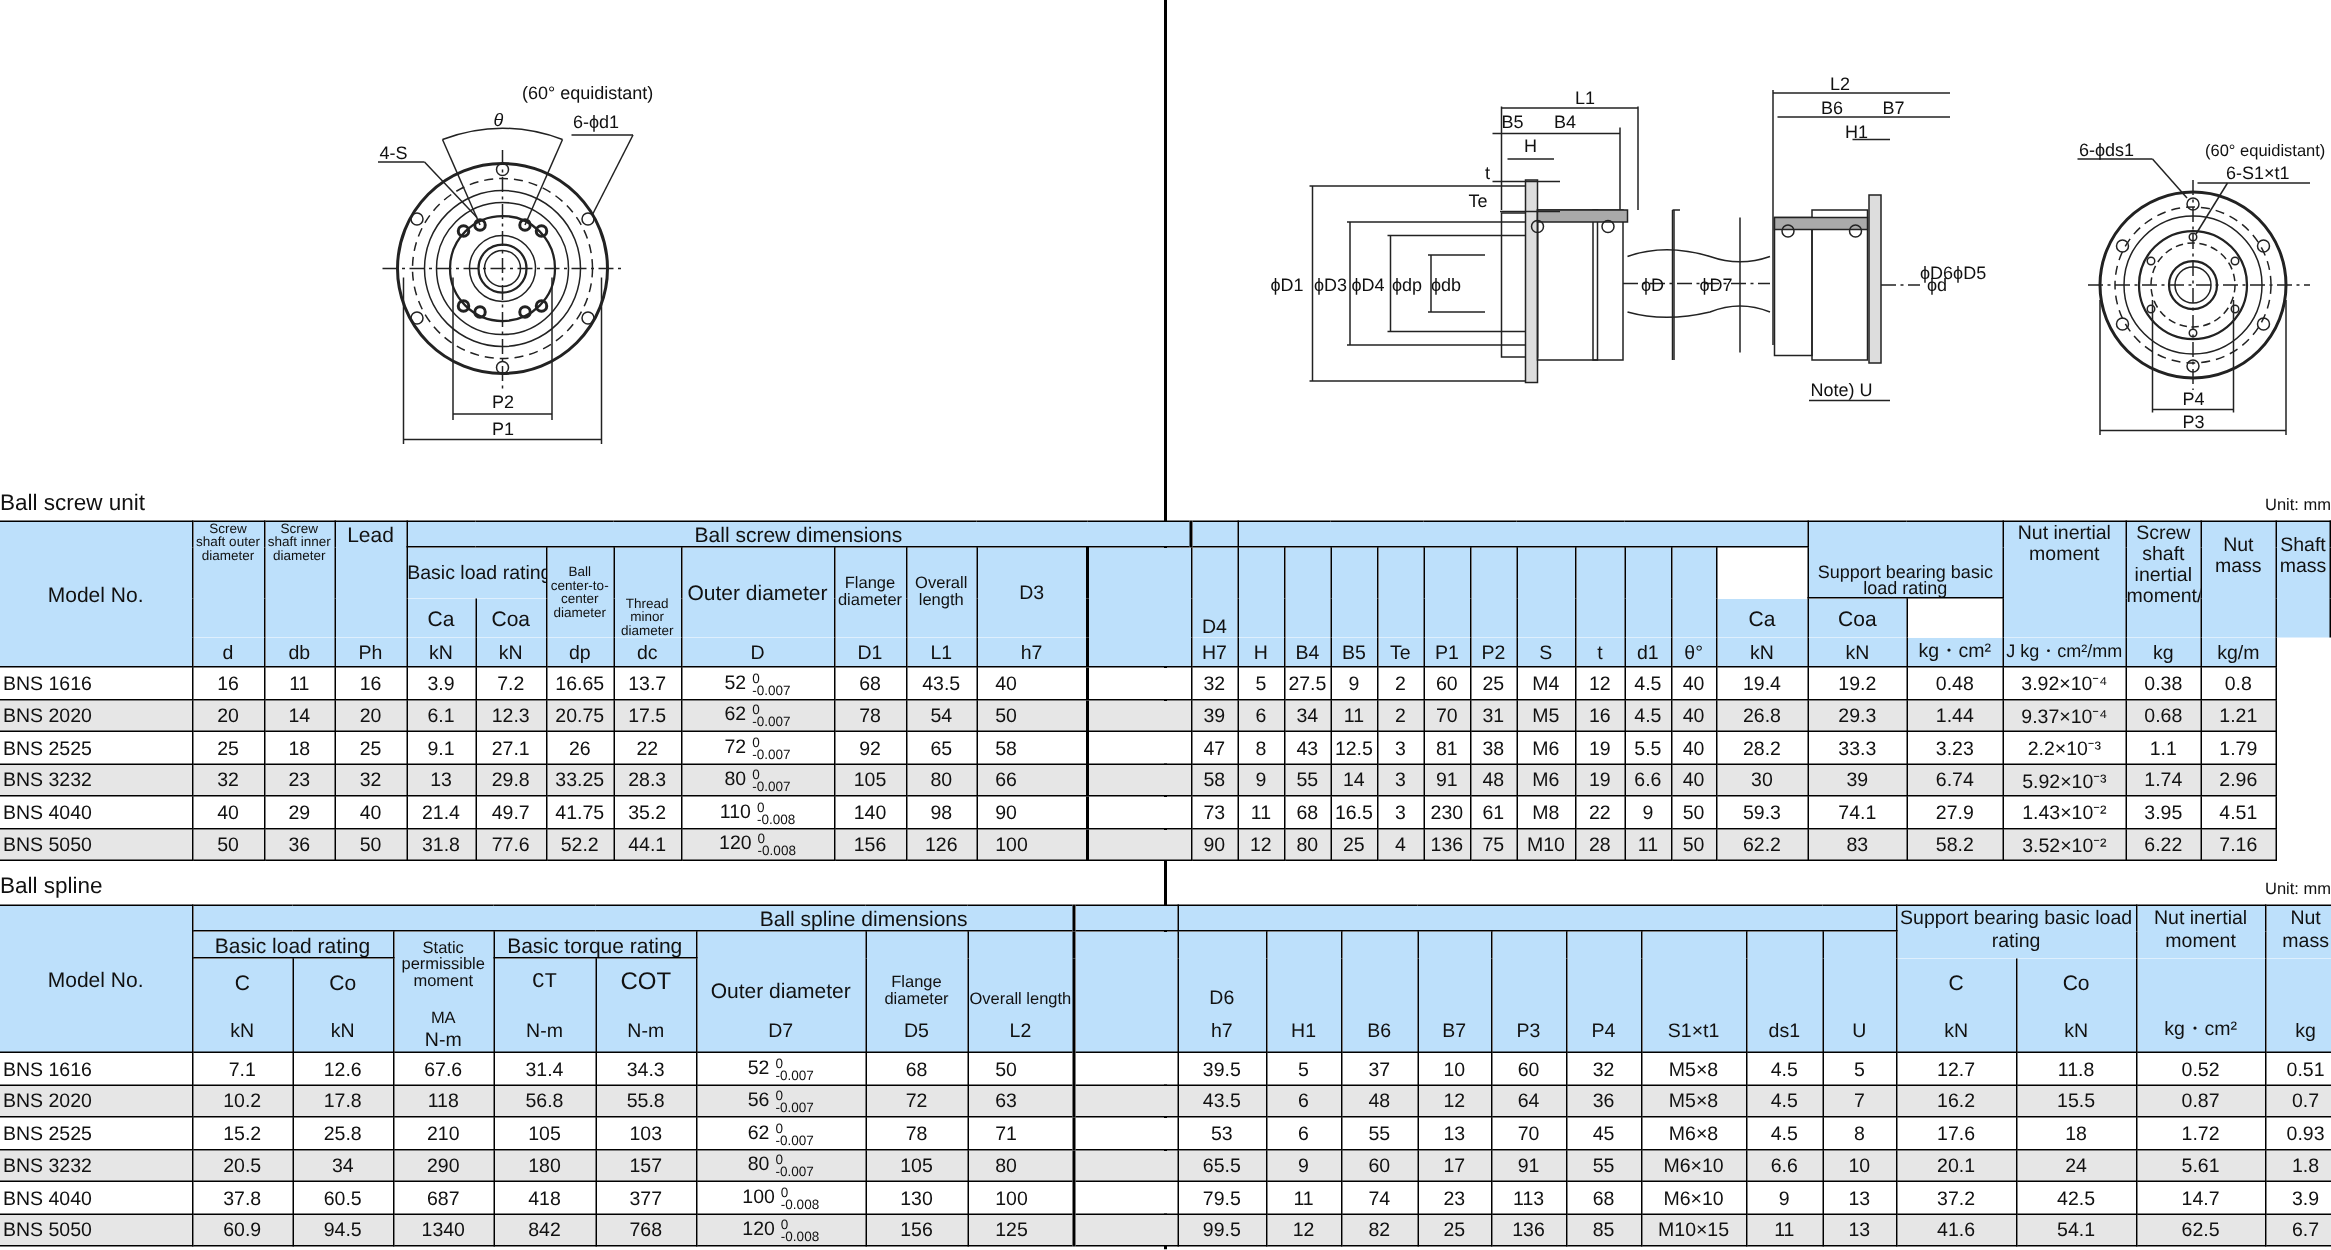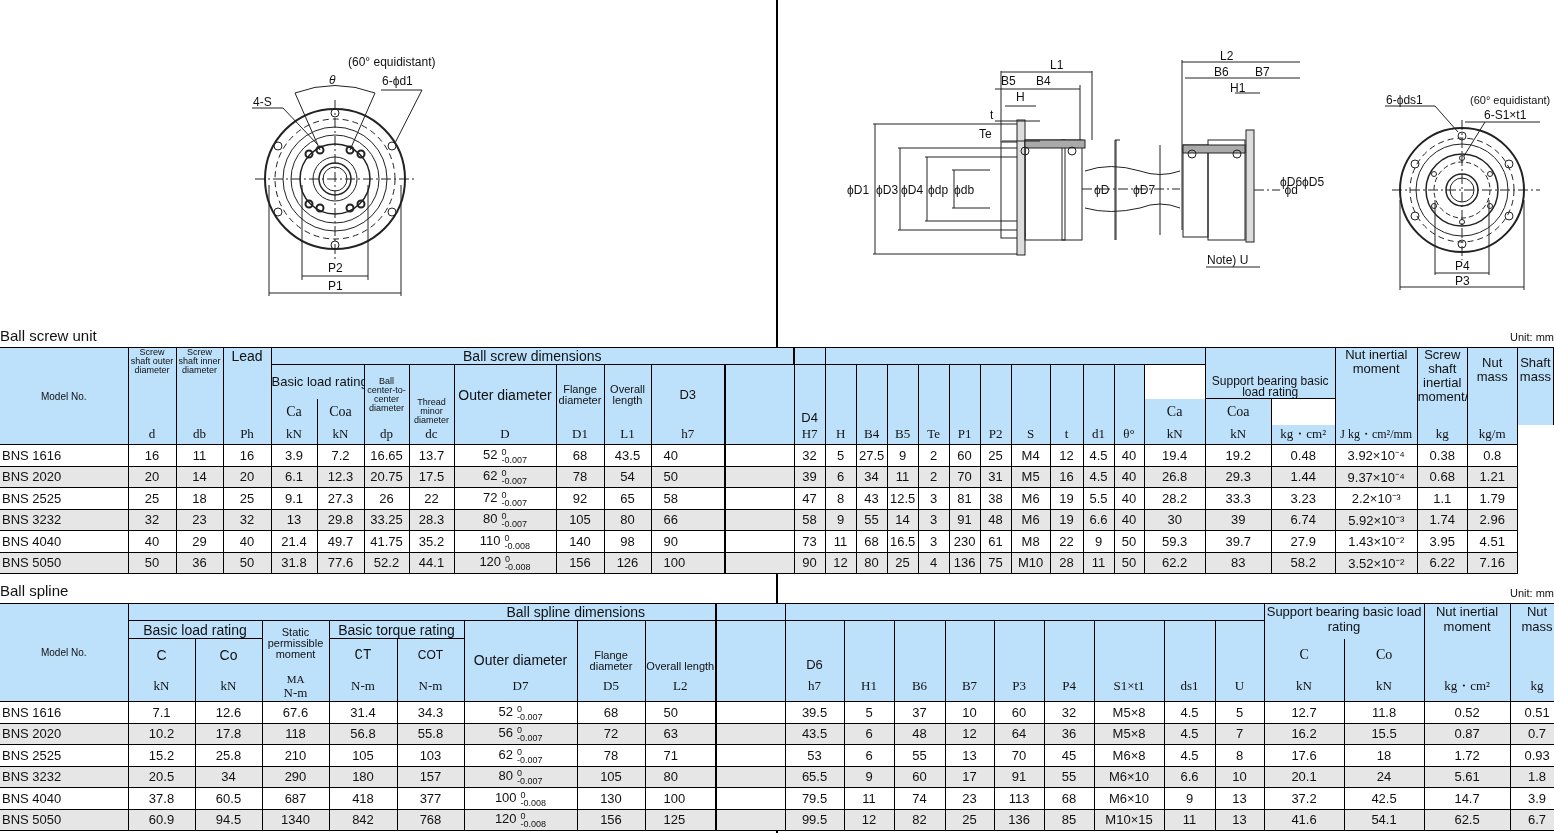--- a/index.html
+++ b/index.html
@@ -21,27 +21,27 @@
     font-size: 13px;
   }
   table.spec td, table.spec th {
     border: 1px solid #000; padding: 0; text-align: center; vertical-align: middle;
     overflow: hidden; white-space: nowrap; font-weight: normal;
   }
   table.spec thead th { background: #bde0fb; }
   table.spec tbody tr:nth-child(even) td { background: #e6e6e6; }
   table.spec tbody td { height: 20.5px; background: #fff; }
   table.spec td.model { text-align: left; padding-left: 2px; border-left: none; }
-  table.spec th.model { border-left: none; font-size: 10px; text-align: center; }
+  table.spec th.model { border-left: none; font-size: 14px; text-align: center; }
   table.spec th.blank, table.spec td.blank { border-left: 2px solid #000; border-right: 1px solid #000; }
   .tiny { font-size: 9px; line-height: 9px; }
   .small { font-size: 11px; line-height: 11px; }
   .tol { display: inline-block; vertical-align: middle; font-size: 9px; line-height: 8px; text-align: left; margin-left: 4px; }
   .tol span { display: block; }
-  .thb { border-top: none !important; font-family: Liberation Serif, serif; }
+  .thb { border-top: none !important; }
   .nobot { border-bottom: none !important; }
 </style>
 </head>
 <body>
 
 <div class="divider"></div>
 
 <div class="drawing" style="left:240px;top:40px;width:240px;height:270px;">
   <svg width="240" height="270" viewBox="0 0 240 270">
     <g fill="none" stroke="#222" stroke-width="1">
@@ -384,21 +384,21 @@
         <td>9.37×10⁻⁴</td>
         <td>0.68</td>
         <td>1.21</td>
       </tr>
       <tr>
         <td class="model">BNS 2525</td>
         <td>25</td>
         <td>18</td>
         <td>25</td>
         <td>9.1</td>
-        <td>27.3</td>
+        <td>27.1</td>
         <td>26</td>
         <td>22</td>
         <td><span>72</span><span class="tol"><span>0</span><span>-0.007</span></span></td>
         <td>92</td>
         <td>65</td>
         <td style="text-align:left;padding-left:12px;">58</td>
         <td class="blank"></td>
         <td>47</td>
         <td>8</td>
         <td>43</td>
@@ -468,21 +468,21 @@
         <td>68</td>
         <td>16.5</td>
         <td>3</td>
         <td>230</td>
         <td>61</td>
         <td>M8</td>
         <td>22</td>
         <td>9</td>
         <td>50</td>
         <td>59.3</td>
-        <td>39.7</td>
+        <td>74.1</td>
         <td>27.9</td>
         <td>1.43×10⁻²</td>
         <td>3.95</td>
         <td>4.51</td>
       </tr>
       <tr>
         <td class="model">BNS 5050</td>
         <td>50</td>
         <td>36</td>
         <td>50</td>
@@ -570,21 +570,21 @@
         <th rowspan="2" class="nobot"></th>
       <th rowspan="2" class="nobot"></th>
         <th rowspan="2" class="nobot"></th>
         <th rowspan="2" class="nobot"></th>
         <th rowspan="2" class="nobot"></th>
     </tr>
     <tr style="height:33px">
       <th class="nobot" style="font-size:14px;">C</th>
       <th class="nobot" style="font-size:14px;">Co</th>
       <th class="nobot" style="font-size:14px;font-family:Liberation Mono, monospace;">CT</th>
-      <th class="nobot" style="font-size:12px;">COT</th>
+      <th class="nobot" style="font-size:16px;">COT</th>
       <th class="thb nobot" style="font-size:14px;">C</th>
       <th class="thb nobot" style="font-size:14px;">Co</th>
       <th class="thb nobot"></th>
       <th class="thb nobot"></th>
     </tr>
     <tr style="height:30px">
       <th class="thb">kN</th>
       <th class="thb">kN</th>
       <th class="thb small" style="line-height:14px;"><span>MA</span><br><span style="font-size:13px;">N-m</span></th>
       <th class="thb">N-m</th>

